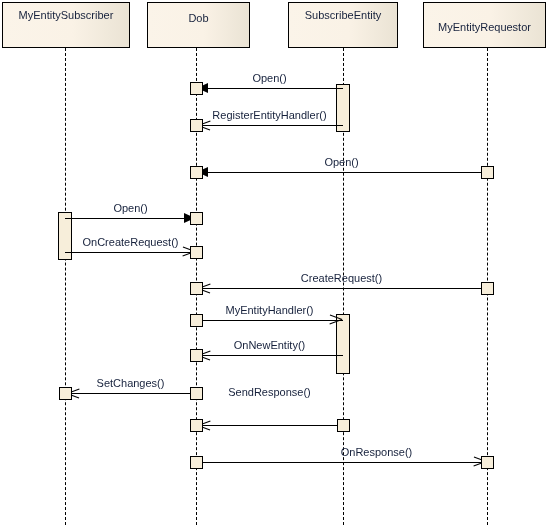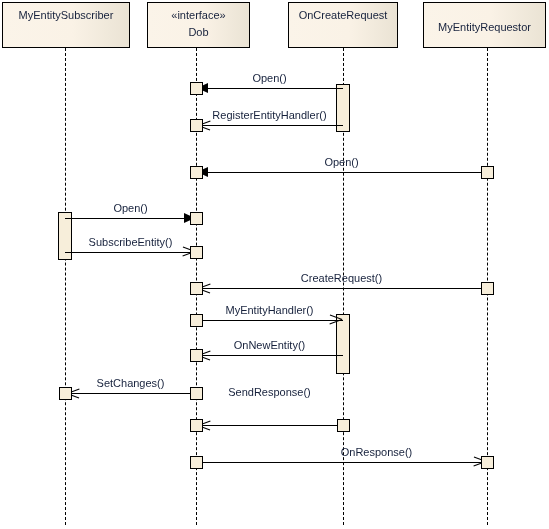--- a/index.html
+++ b/index.html
@@ -126,21 +126,21 @@
       <div class="arrow-solid left" style="top: 167px; left: 197px;"></div>
       <div class="msg-label" style="left: 196px; width: 291px; top: 156px;">Open()</div>
       <div class="msg-line" style="left: 65px; top: 218px; width: 131px;"></div>
       <div class="arrow-solid right" style="top: 213px; left: 184px;"></div>
       <div class="msg-label" style="left: 65px; width: 131px; top: 202px;">Open()</div>
       <div class="msg-line" style="left: 65px; top: 252px; width: 131px;"></div>
       <div class="arrow-open right" style="top: 246px; left: 182px;">
         <i class="a"></i>
         <i class="b"></i>
       </div>
-      <div class="msg-label" style="left: 65px; width: 131px; top: 236px;">SubscribeEntity()</div>
+      <div class="msg-label" style="left: 65px; width: 131px; top: 236px;">OnCreateRequest()</div>
       <div class="msg-line" style="left: 196px; top: 288px; width: 291px;"></div>
       <div class="arrow-open left" style="top: 282px; left: 198px;">
         <i class="a"></i>
         <i class="b"></i>
       </div>
       <div class="msg-label" style="left: 196px; width: 291px; top: 272px;">CreateRequest()</div>
       <div class="msg-line" style="left: 196px; top: 320px; width: 147px;"></div>
       <div class="arrow-open right" style="top: 314px; left: 329px;">
         <i class="a"></i>
         <i class="b"></i>
@@ -187,23 +187,22 @@
       <div class="occ" style="left: 481px; top: 282px;"></div>
       <div class="occ" style="left: 481px; top: 456px;"></div>
       <div class="occ" style="left: 59px; top: 387px;"></div>
       <div class="occ" style="left: 337px; top: 419px;"></div>
     </div>
   <div id="layer-headers">
       <div class="lifeline-header" style="left: 2px; top: 2px; width: 128px; height: 46px;">
         <span class="iname" style="margin-top: 0px;">MyEntitySubscriber</span>
       </div>
       <div class="lifeline-header" style="left: 147px; top: 2px; width: 103px; height: 46px;">
-        <span class="stereotype">«interface»</span>
         <span class="iname">Dob</span>
       </div>
       <div class="lifeline-header" style="left: 288px; top: 2px; width: 110px; height: 46px;">
-        <span class="iname" style="margin-top: 0px;">OnCreateRequest</span>
+        <span class="iname" style="margin-top: 0px;">SubscribeEntity</span>
       </div>
       <div class="lifeline-header" style="left: 423px; top: 2px; width: 123px; height: 46px;">
         <span class="iname" style="margin-top: 12px;">MyEntityRequestor</span>
       </div>
     </div>
 </div>
 
 </body></html>

